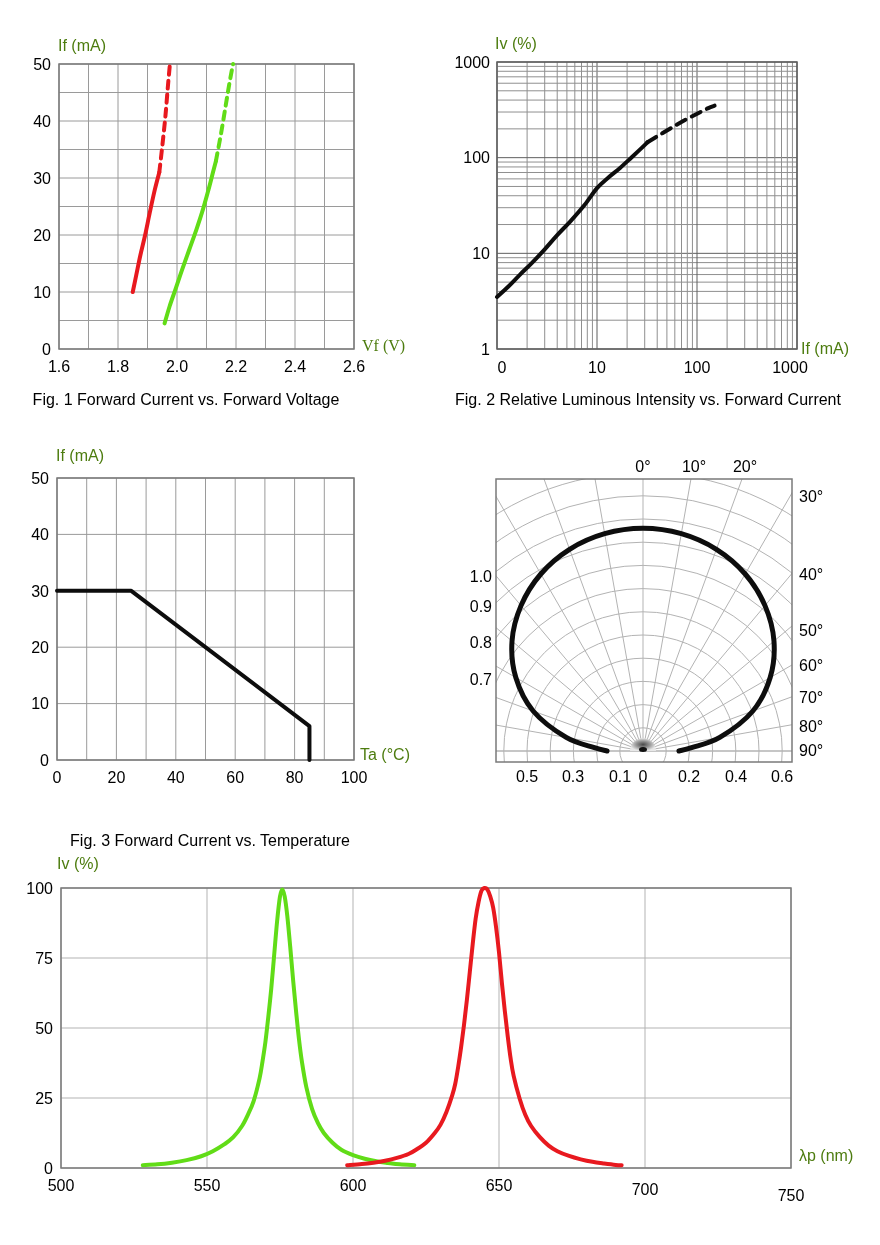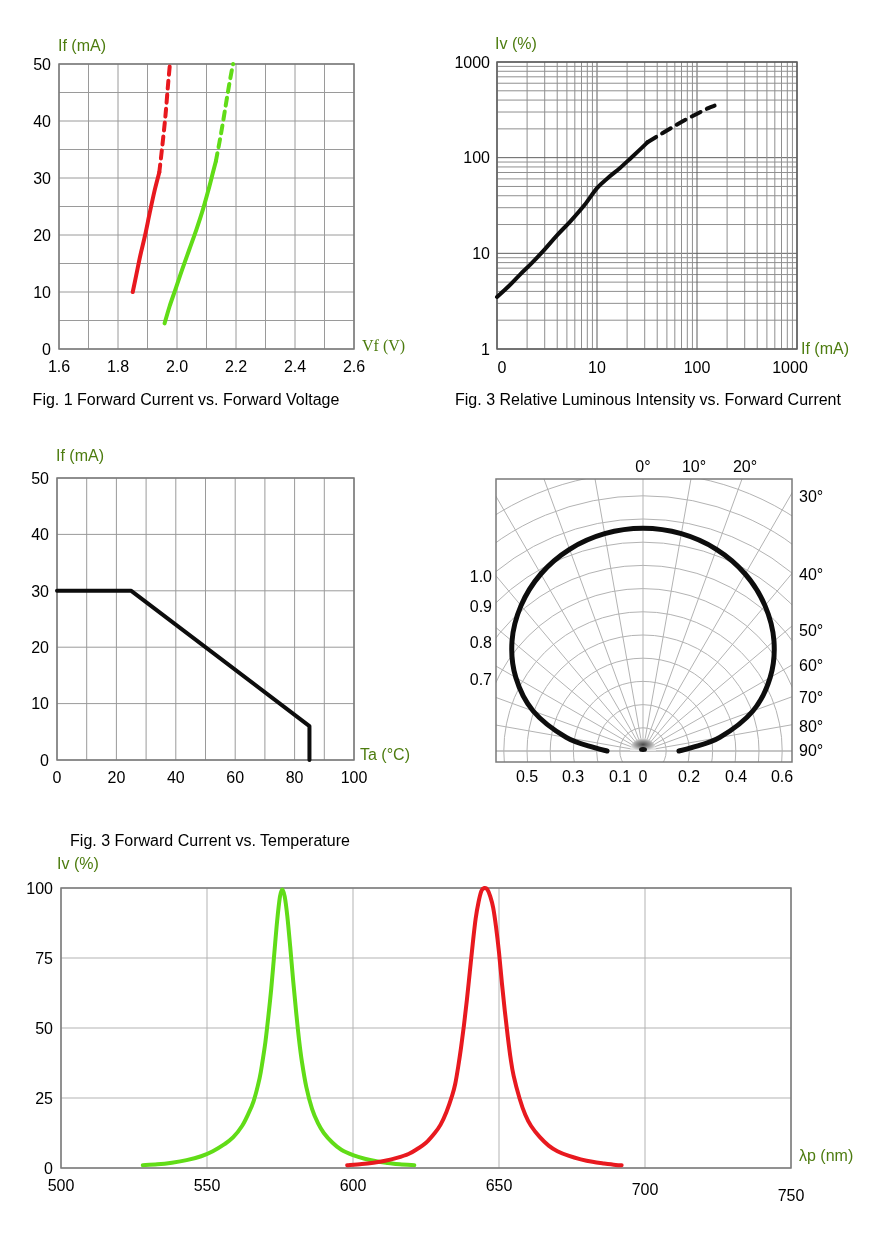--- a/index.html
+++ b/index.html
@@ -262,21 +262,21 @@
         <path d="M347.16,1165.2 C349.59333333333336,1165.0133333333333 357.38,1164.5 361.76,1164.08 C366.14,1163.6599999999999 369.5466666666667,1163.24 373.44,1162.68 C377.3333333333333,1162.1200000000001 381.2266666666667,1161.5133333333333 385.12,1160.72 C389.0133333333333,1159.9266666666667 392.9066666666667,1159.04 396.8,1157.92 C400.6933333333333,1156.8000000000002 405.07333333333327,1155.4933333333333 408.47999999999996,1154 C411.88666666666666,1152.5066666666667 414.32,1150.8266666666668 417.24,1148.96 C420.16,1147.0933333333332 423.08,1145.46 426,1142.8 C428.92,1140.1399999999999 432.32666666666665,1136.0333333333333 434.76,1133 C437.1933333333333,1129.9666666666667 438.65333333333336,1128.1 440.6,1124.6 C442.5466666666667,1121.1 444.49333333333334,1116.9 446.44,1112 C448.38666666666666,1107.1 450.82000000000005,1099.8666666666668 452.28000000000003,1095.2 C453.74,1090.5333333333333 454.2266666666667,1088.6666666666667 455.20000000000005,1084 C456.1733333333334,1079.3333333333333 457.14666666666665,1073.2666666666667 458.12,1067.2 C459.09333333333336,1061.1333333333334 460.06666666666666,1054.6 461.04,1047.6 C462.0133333333334,1040.6 462.9866666666667,1033.1333333333334 463.96000000000004,1025.2 C464.9333333333334,1017.2666666666668 465.90666666666675,1008.8666666666667 466.88000000000005,1000 C467.85333333333335,991.1333333333333 468.8266666666667,981.3333333333334 469.8,972 C470.7733333333333,962.6666666666666 471.74666666666667,952.8666666666667 472.71999999999997,944 C473.69333333333327,935.1333333333333 474.66666666666663,925.8 475.64,918.8 C476.61333333333334,911.8 477.5866666666666,906.6666666666666 478.55999999999995,902 C479.5333333333333,897.3333333333334 480.5066666666666,893.1333333333333 481.47999999999996,890.8 C482.4533333333333,888.4666666666666 483.4266666666666,888.2333333333333 484.4,888 C485.37333333333333,887.7666666666667 486.3466666666667,888 487.32,889.4 C488.2933333333333,890.8 489.26666666666665,893.3666666666668 490.23999999999995,896.4000000000001 C491.21333333333325,899.4333333333334 492.1866666666666,902.4666666666666 493.15999999999997,907.5999999999999 C494.1333333333333,912.7333333333332 495.1066666666666,919.7333333333333 496.08,927.2 C497.05333333333334,934.6666666666667 498.02666666666664,943.0666666666666 499,952.4 C499.97333333333336,961.7333333333333 500.9466666666666,973.4000000000001 501.91999999999996,983.2 C502.8933333333333,993 503.8666666666666,1002.3333333333334 504.84,1011.2 C505.81333333333333,1020.0666666666667 506.78666666666663,1028.4666666666667 507.76,1036.4 C508.73333333333335,1044.3333333333335 509.70666666666665,1052.2666666666667 510.68,1058.8 C511.65333333333336,1065.3333333333333 512.14,1069.0666666666666 513.6,1075.6 C515.0600000000001,1082.1333333333332 517.4933333333333,1091.4666666666667 519.44,1098 C521.3866666666668,1104.5333333333333 523.3333333333333,1110.1333333333332 525.28,1114.8 C527.2266666666667,1119.4666666666667 528.6866666666667,1122.2666666666667 531.12,1126 C533.5533333333333,1129.7333333333333 536.96,1133.9333333333334 539.88,1137.2 C542.8,1140.4666666666667 545.72,1143.2666666666667 548.6400000000001,1145.6 C551.5600000000002,1147.9333333333332 553.9933333333335,1149.4733333333334 557.4000000000001,1151.2 C560.8066666666667,1152.9266666666667 565.1866666666666,1154.6066666666668 569.0799999999999,1155.96 C572.9733333333332,1157.3133333333333 576.8666666666667,1158.34 580.76,1159.32 C584.6533333333333,1160.3 588.5466666666666,1161.1399999999999 592.4399999999999,1161.84 C596.3333333333333,1162.54 600.2266666666667,1163.0066666666667 604.12,1163.52 C608.0133333333333,1164.0333333333333 612.88,1164.64 615.8,1164.92 C618.7199999999999,1165.2 620.6666666666666,1165.1533333333334 621.64,1165.2" fill="none" stroke="#e8191f" stroke-width="4" stroke-linecap="round" stroke-linejoin="round"></path>
       </g>
     </svg>
 
   <div class="lbl" id="f1-yt">If (mA)</div>
   <div class="lbl" id="f1-xt">Vf (V)</div>
   <div class="cap" id="f1-cap">Fig. 1 Forward Current vs. Forward Voltage</div>
 
   <div class="lbl" id="f2-yt">Iv (%)</div>
   <div class="lbl" id="f2-xt">If (mA)</div>
-  <div class="cap" id="f2-cap">Fig. 3 Relative Luminous Intensity vs. Forward Current</div>
+  <div class="cap" id="f2-cap">Fig. 2 Relative Luminous Intensity vs. Forward Current</div>
 
   <div class="lbl" id="f3-yt">If (mA)</div>
   <div class="lbl" id="f3-xt">Ta (°C)</div>
   <div class="cap" id="f3-cap">Fig. 3 Forward Current vs. Temperature</div>
 
 
   <div class="lbl" id="f5-yt">Iv (%)</div>
   <div class="lbl" id="f5-xt">λp (nm)</div>
 </div>
 

